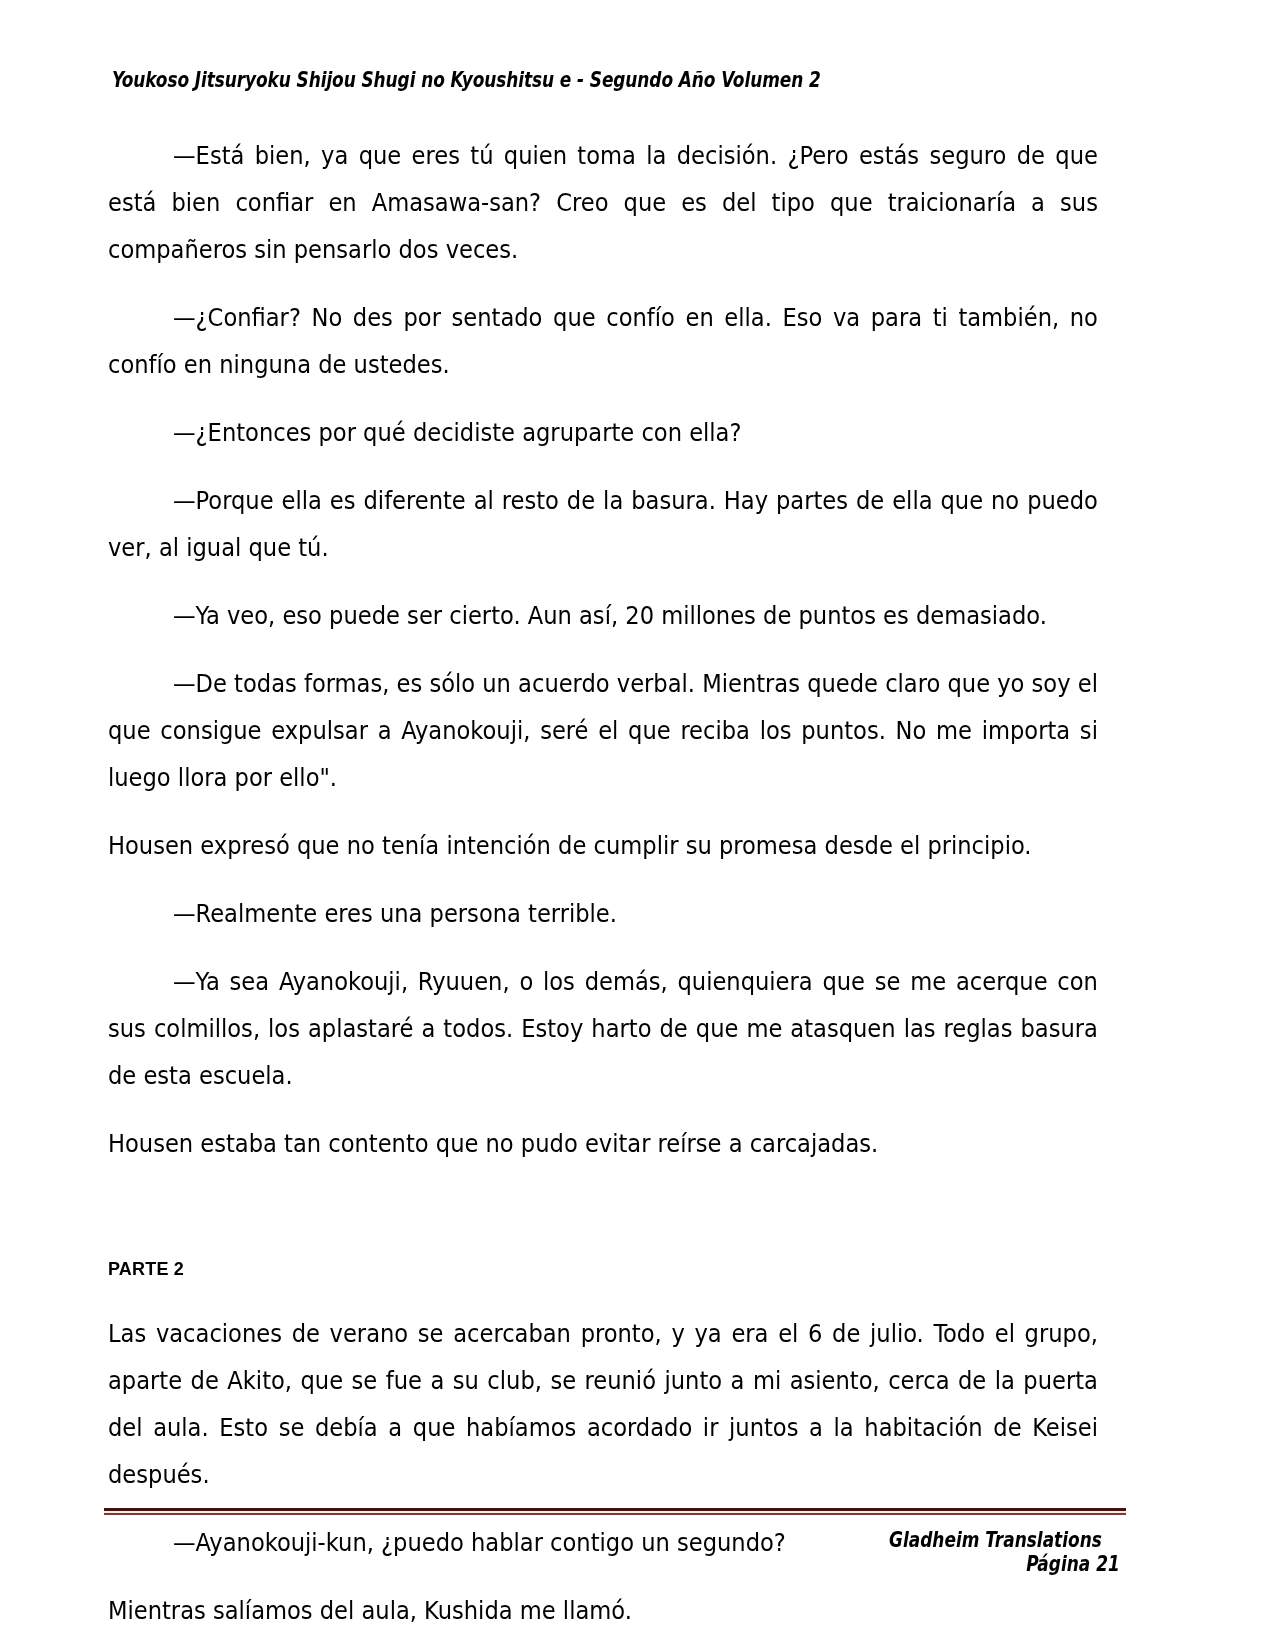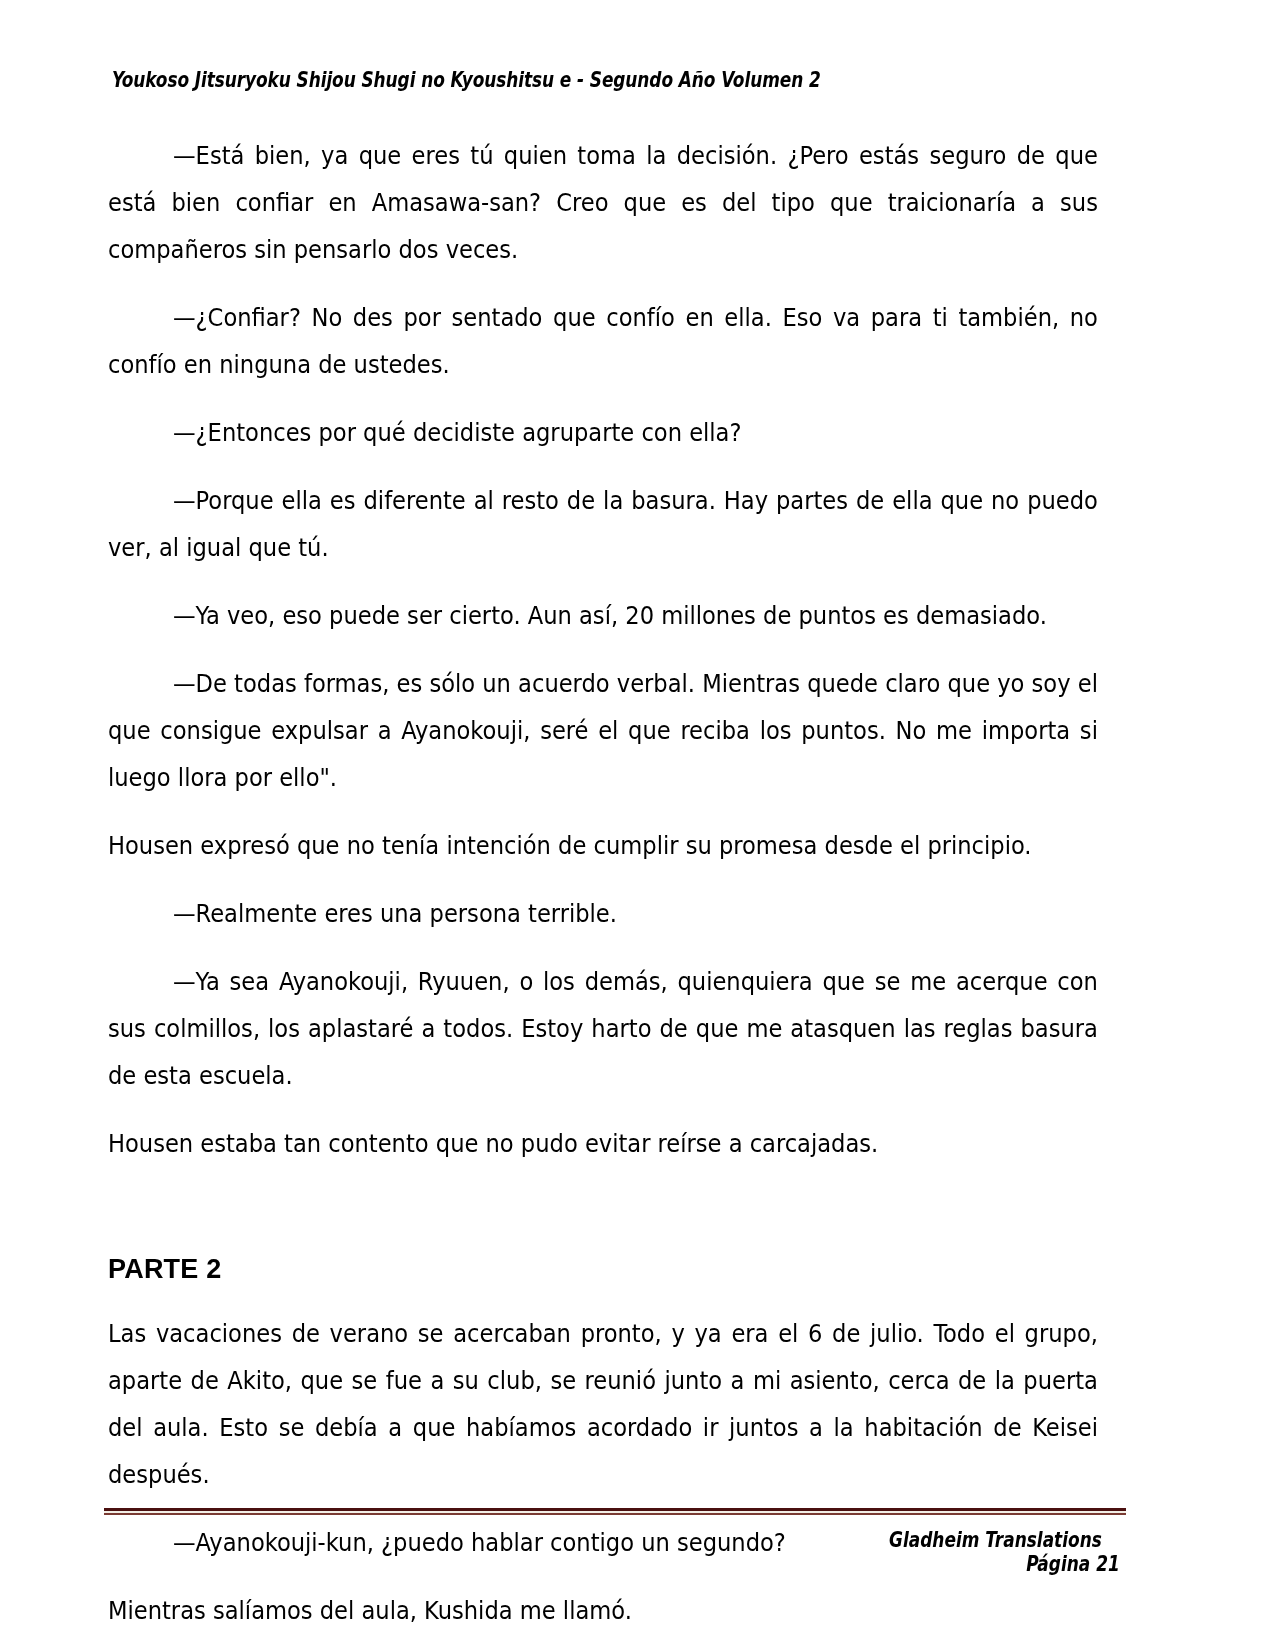--- a/index.html
+++ b/index.html
@@ -69,21 +69,21 @@
     text-indent: 66px;
   }
   .para.flush {
     text-indent: 0;
   }
 
   
   .section-heading {
     font-family: "Liberation Sans", sans-serif;
     font-weight: bold;
-    font-size: 27px;
+    font-size: 18px;
     line-height: 34px;
     margin: 0;
     padding: 0;
     letter-spacing: 0.2px;
     color: #000;
   }
 
   .gap-before-heading { height: 64px; }
   .gap-after-heading  { height: 24px; }
 

